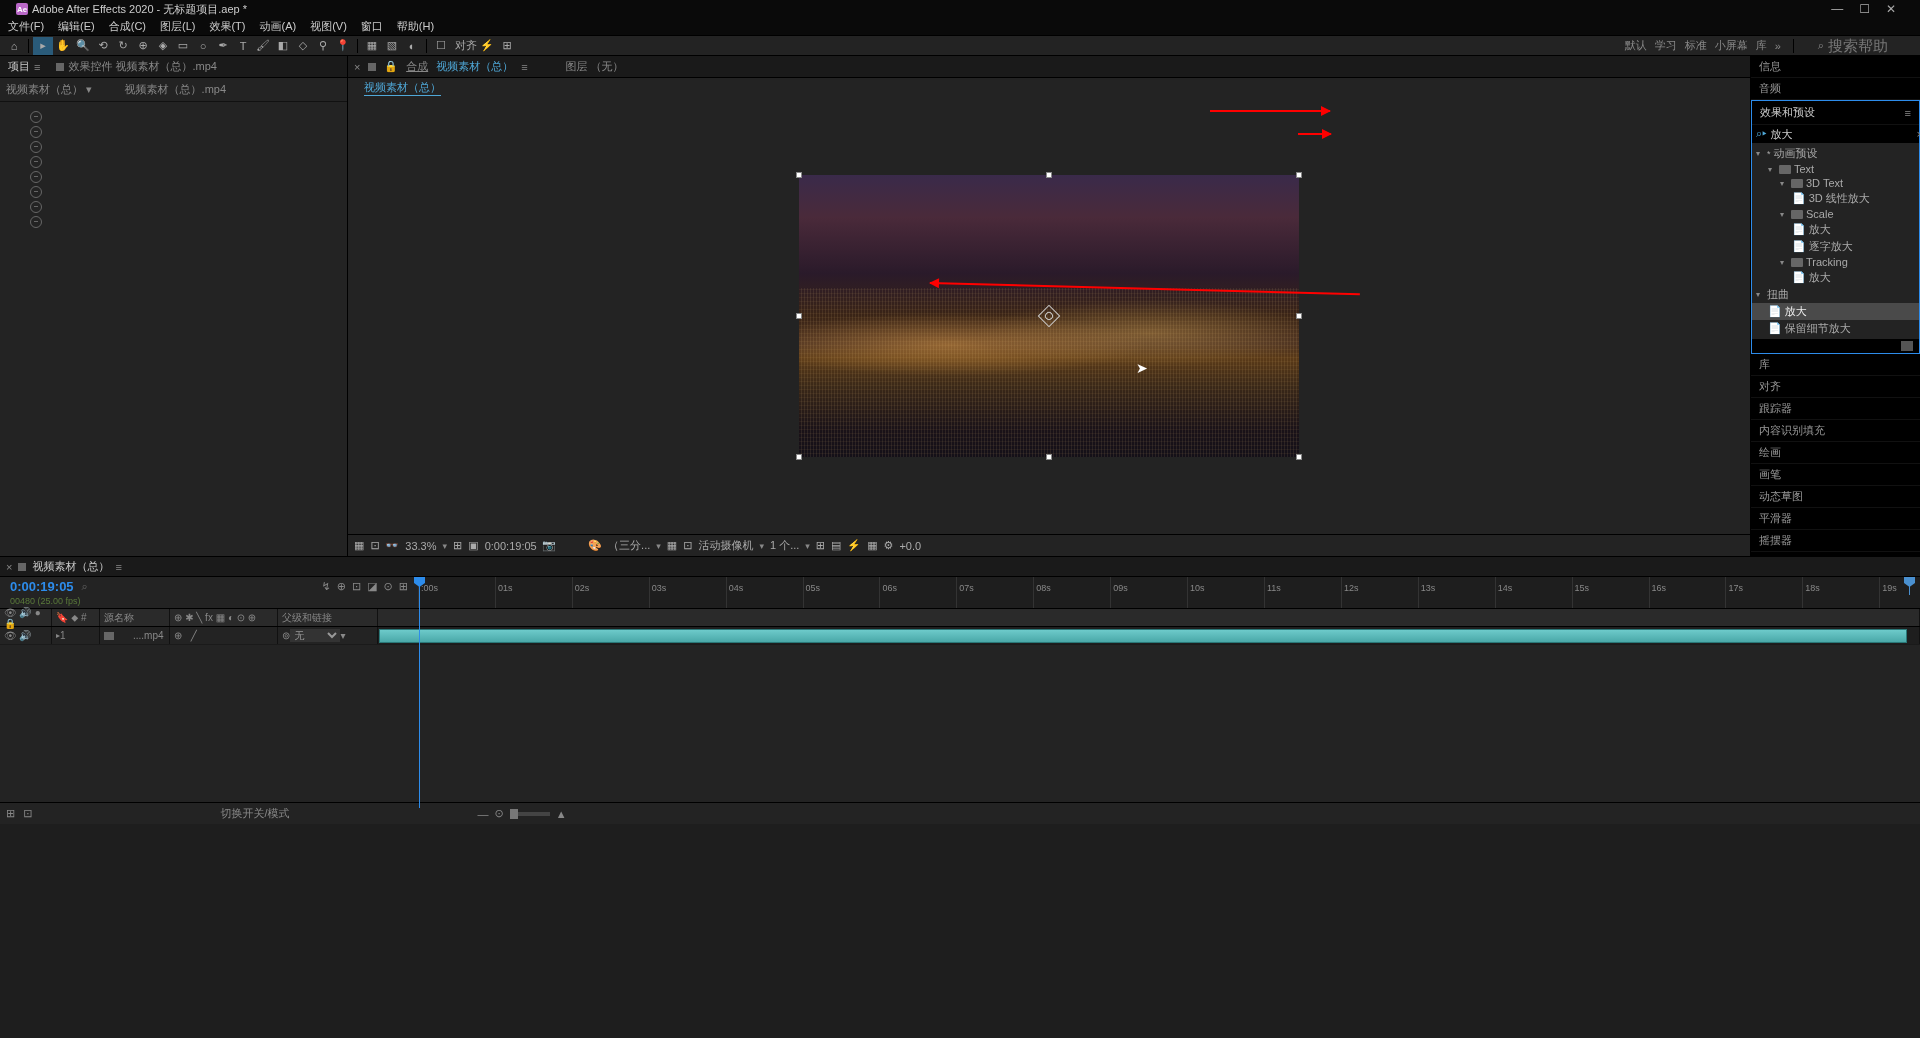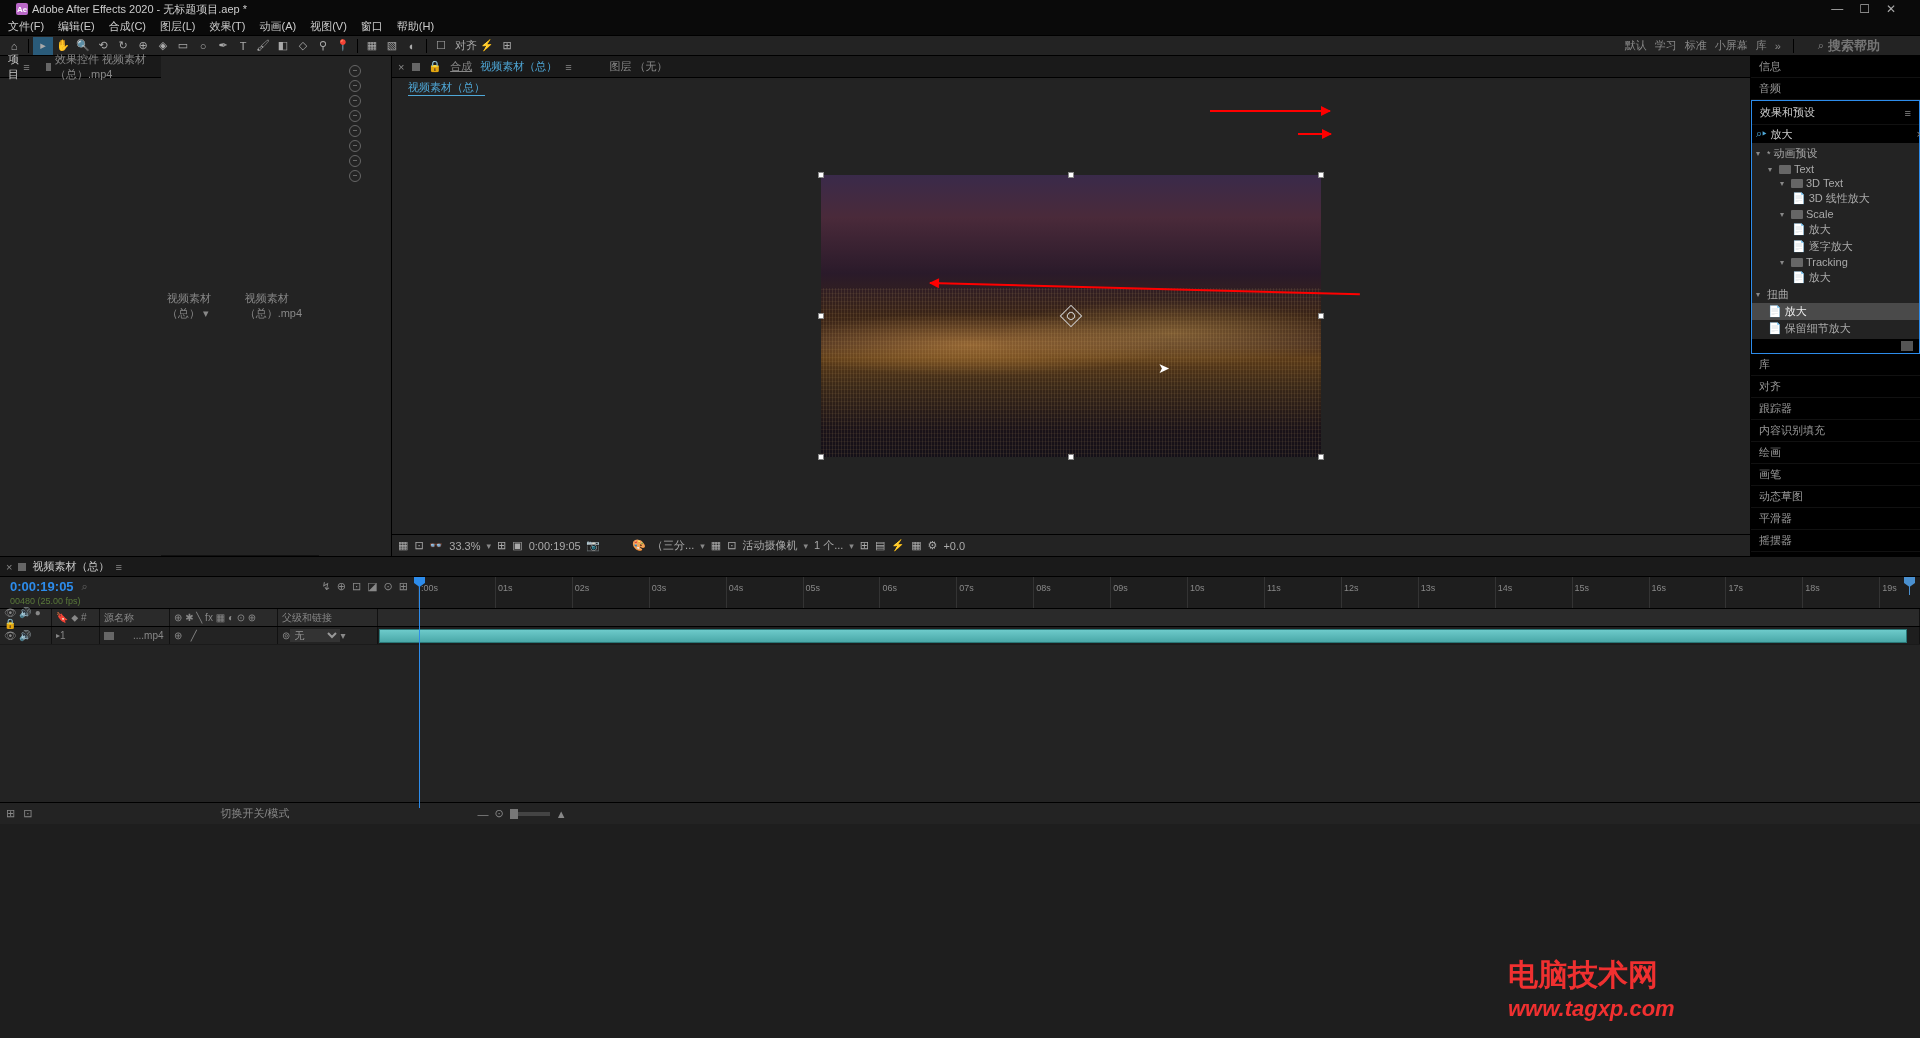--- a/index.html
+++ b/index.html
@@ -19,37 +19,37 @@
 
 .toolbar { height: 20px; background: #232323; display: flex; align-items: center; padding: 0 4px; border-bottom: 1px solid #000; }
 .toolbar .tool { width: 20px; height: 18px; display: flex; align-items: center; justify-content: center; color: #aaa; cursor: pointer; }
 .toolbar .tool.active { background: #2a5b7a; }
 .toolbar .sep { width: 1px; height: 14px; background: #000; margin: 0 4px; }
 .toolbar .snaplabel { color: #aaa; font-size: 11px; margin-left: 4px; }
 .toolbar .workspaces { margin-left: auto; display: flex; gap: 8px; padding-right: 8px; align-items: center; }
 .toolbar .workspaces span { color: #888; font-size: 11px; cursor: pointer; }
 .toolbar .searchbox { display: flex; align-items: center; gap: 4px; margin-left: 12px; }
 .toolbar .searchbox .sicon { color: #888; }
-.toolbar .searchbox input { background: transparent; border: none; color: #888; width: 80px; font-size: 13px; outline: none; font-weight: bold; }
+.toolbar .searchbox input { background: transparent; border: none; color: #888; width: 80px; font-size: 15px; outline: none; }
 
 
 .main { display: flex; height: 500px; }
-.left-panel { width: 392px; background: #232323; border-right: 1px solid #000; display: flex; flex-direction: row; }
+.left-panel { width: 348px; background: #232323; border-right: 1px solid #000; display: flex; flex-direction: column; }
 .center-panel { flex: 1; background: #232323; display: flex; flex-direction: column; }
 .right-panel { width: 170px; background: #000000; border-left: 1px solid #000; display: flex; flex-direction: column; }
 
 
 .panel-tabs { height: 22px; display: flex; align-items: center; border-bottom: 1px solid #000; padding: 0 4px; gap: 8px; background: #1a1a1a; }
 .panel-tabs .tab { color: #888; font-size: 11px; padding: 2px 4px; cursor: pointer; display: flex; align-items: center; gap: 4px; }
 .panel-tabs .tab.active { color: #ccc; }
 .panel-tabs .sq { display: inline-block; width: 8px; height: 8px; background: #666; }
 .panel-tabs .menu-icon { color: #888; cursor: pointer; }
 
 
-.project-source { padding: 4px 6px; color: #888; font-size: 11px; display: flex; gap: 20px; align-items: center; border-bottom: 1px solid #111; }
+.project-source { padding: 4px 6px; color: #888; font-size: 11px; display: flex; gap: 33px; align-items: center; border-bottom: 1px solid #111; }
 .project-list { flex: 1; padding: 6px 30px; }
 .project-list .stopwatch { width: 12px; height: 12px; border: 1px solid #666; border-radius: 50%; margin: 3px 0; position: relative; }
 .project-list .stopwatch::before { content: ''; position: absolute; width: 4px; height: 1px; background: #666; top: 4px; left: 3px; }
 
 
 .comp-tabs { height: 22px; display: flex; align-items: center; padding: 0 6px; gap: 8px; background: #1a1a1a; border-bottom: 1px solid #000; }
 .comp-tabs .x { color: #888; }
 .comp-tabs .sq { display: inline-block; width: 8px; height: 8px; background: #666; }
 .comp-tabs .lk { color: #888; }
 .comp-tabs .lbl { color: #888; font-size: 11px; text-decoration: underline; }
@@ -492,17 +492,13 @@
       <span>▲</span>
     </div>
   </div>
 </div>
 
 <div class="red-arrow arrow1"></div>
 <div class="red-arrow arrow2"></div>
 <div class="arrow3"></div>
 
 <div class="watermark">
-  <div class="wm-text">
-    <span class="wm-cn">电脑技术网</span>
-    <span class="wm-url">www.tagxp.com</span>
-  </div>
 </div>
 
 </body></html>

